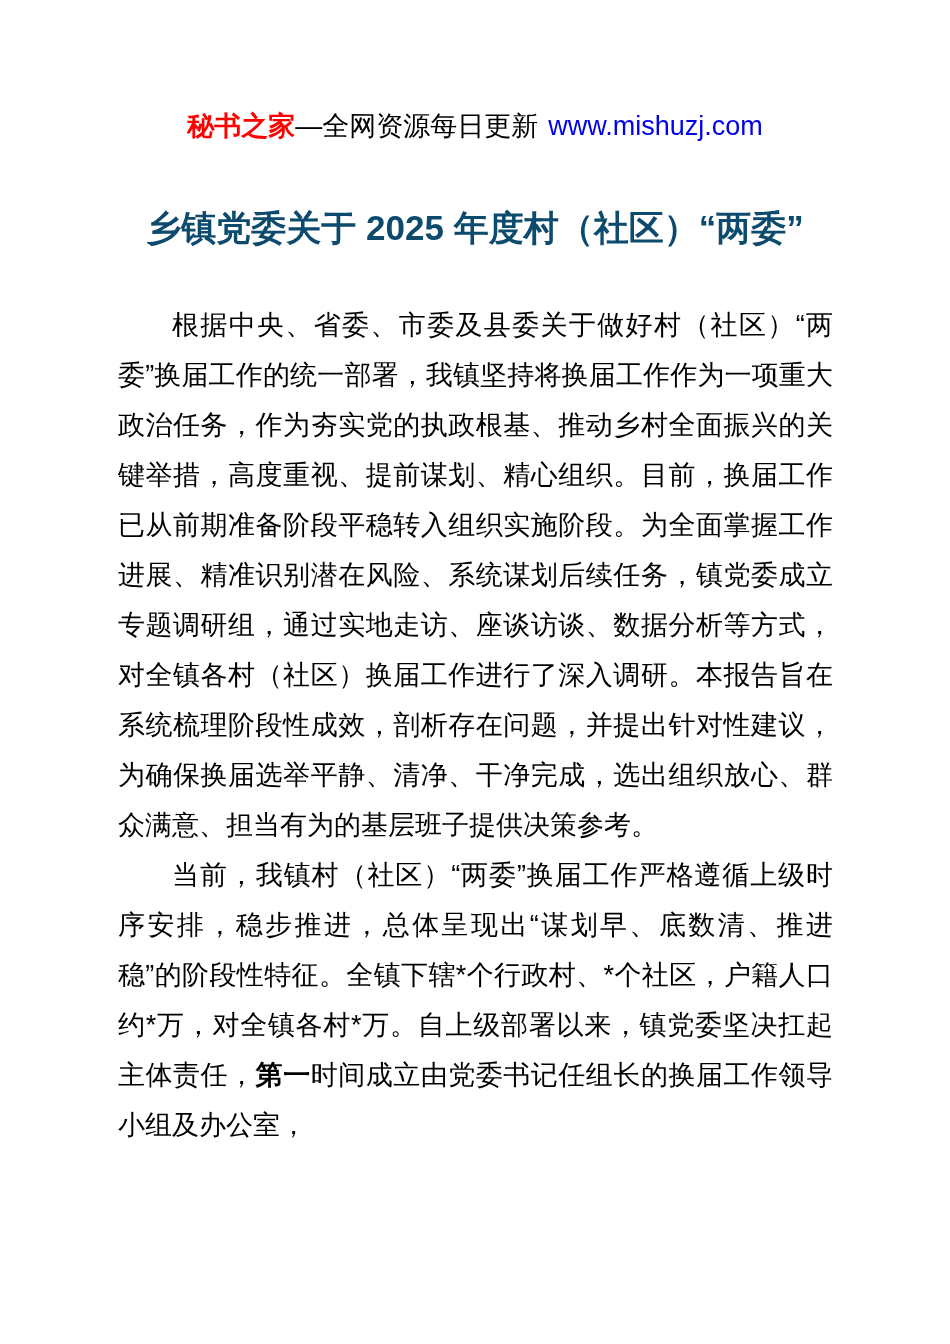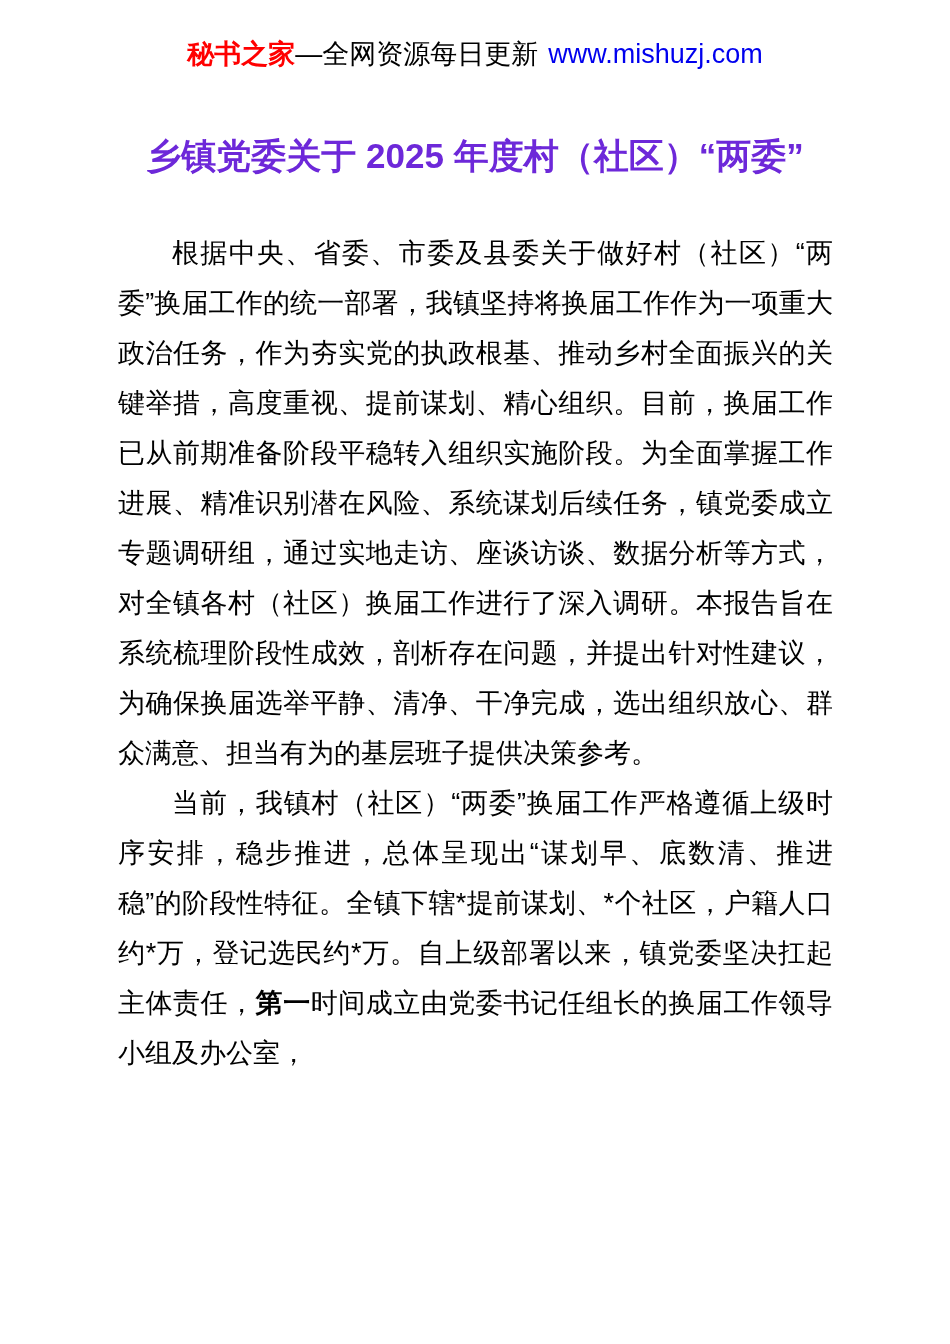--- a/index.html
+++ b/index.html
@@ -10,21 +10,21 @@
   .page {
     position: relative;
     width: 950px;
     height: 1344px;
     background: #ffffff;
     overflow: hidden;
     font-family: "Liberation Sans", sans-serif;
     color: #000000;
   }
   .site-header {
-    padding-top: 36px;
+    padding-top: 108px;
     text-align: center;
     font-size: 27px;
     line-height: 36px;
     white-space: nowrap;
   }
   .site-header .brand {
     color: #ff0000;
     font-weight: bold;
   }
   .site-header .tagline {
@@ -33,21 +33,21 @@
   .site-header .url {
     color: #0000ee;
     margin-left: 10px;
   }
   .doc-title {
     margin: 58px auto 0;
     text-align: center;
     font-size: 35px;
     font-weight: bold;
     line-height: 52px;
-    color: #6d28d9;
+    color: #0c4a6e;
   }
   .doc-title .title-line {
     display: block;
   }
   .doc-body {
     margin: 46px 117px 0 118px; 
     font-size: 27px;
     line-height: 50px;
     text-align: justify;
     text-justify: inter-character;
@@ -71,16 +71,16 @@
   </div>
 
   <h1 class="doc-title">
     <span class="title-line">乡镇党委关于 2025 年度村（社区）“两委”</span>
   </h1>
 
   <div class="doc-body">
     <p>根据中央、省委、市委及县委关于做好村（社区）“两委”换届工作的统一部署，我镇坚持将换届工作作为一项重大政治任务，作为夯实党的执政根基、推动乡村全面振兴的关键举措，高度重视、提前谋划、精心组织。目前，换届工作已从前期准备阶段平稳转入组织实施阶段。为全面掌握工作进展、精准识别潜在风险、系统谋划后续任务，镇党委成立专题调研组，通过实地走访、座谈访谈、数据分析等方式，对全镇各村（社区）换届工作进行了深入调研。本报告旨在系统梳理阶段性成效，剖析存在问题，并提出针对性建议，为确保换届选举平静、清净、干净完成，选出组织放心、群众满意、担当有为的基层班子提供决策参考。</p>
 
 
-    <p><span>当前，我镇村（社区）“两委”换届工作严格遵循上级时序安排，稳步推进，总体呈现出“谋划早、底数清、推进稳”的阶段性特征。全镇下辖*提前谋划、*个社区，户籍人口约*万，登记选民约*万。自上级部署以来，镇党委坚决扛起主体责任，</span><b>第一</b><span>时间成立由党委书记任组长的换届工作领导小组及办公室，</span></p>
+    <p><span>当前，我镇村（社区）“两委”换届工作严格遵循上级时序安排，稳步推进，总体呈现出“谋划早、底数清、推进稳”的阶段性特征。全镇下辖*个行政村、*个社区，户籍人口约*万，对全镇各村*万。自上级部署以来，镇党委坚决扛起主体责任，</span><b>第一</b><span>时间成立由党委书记任组长的换届工作领导小组及办公室，</span></p>
   </div>
 
 </div>
 
 </body></html>

